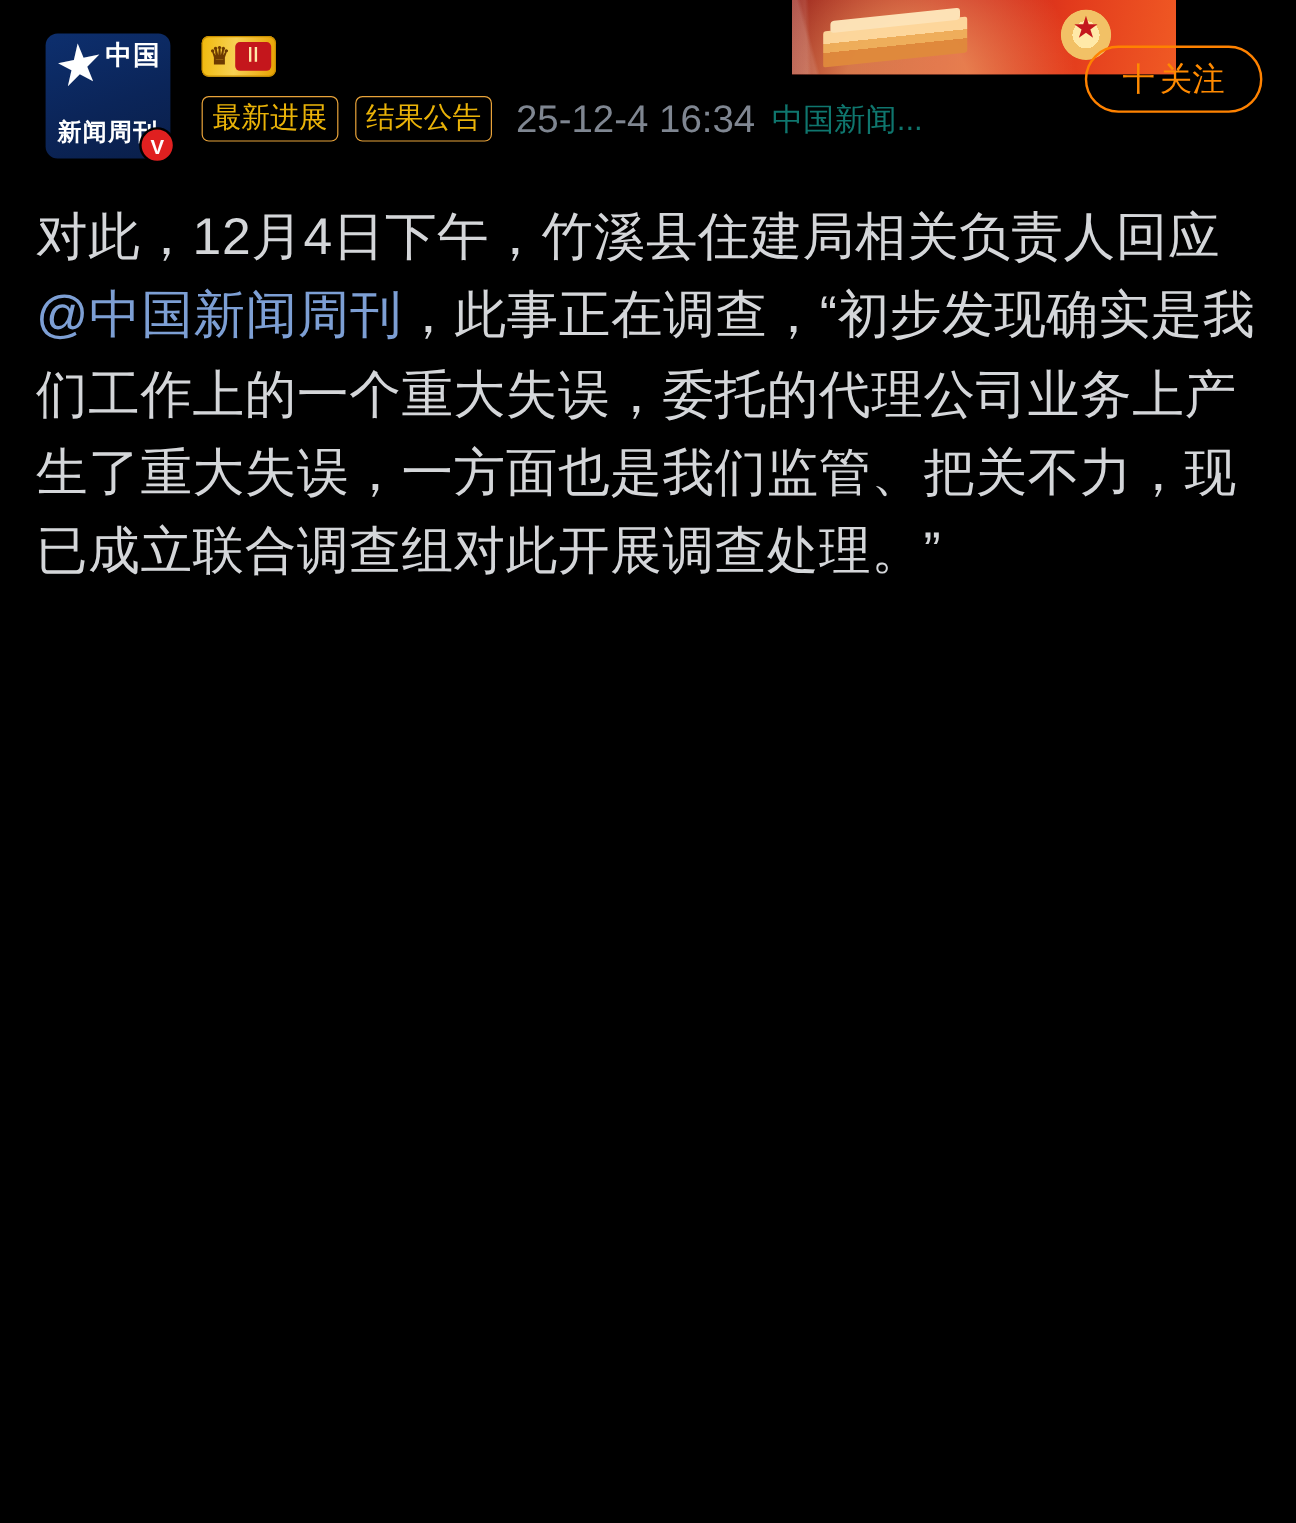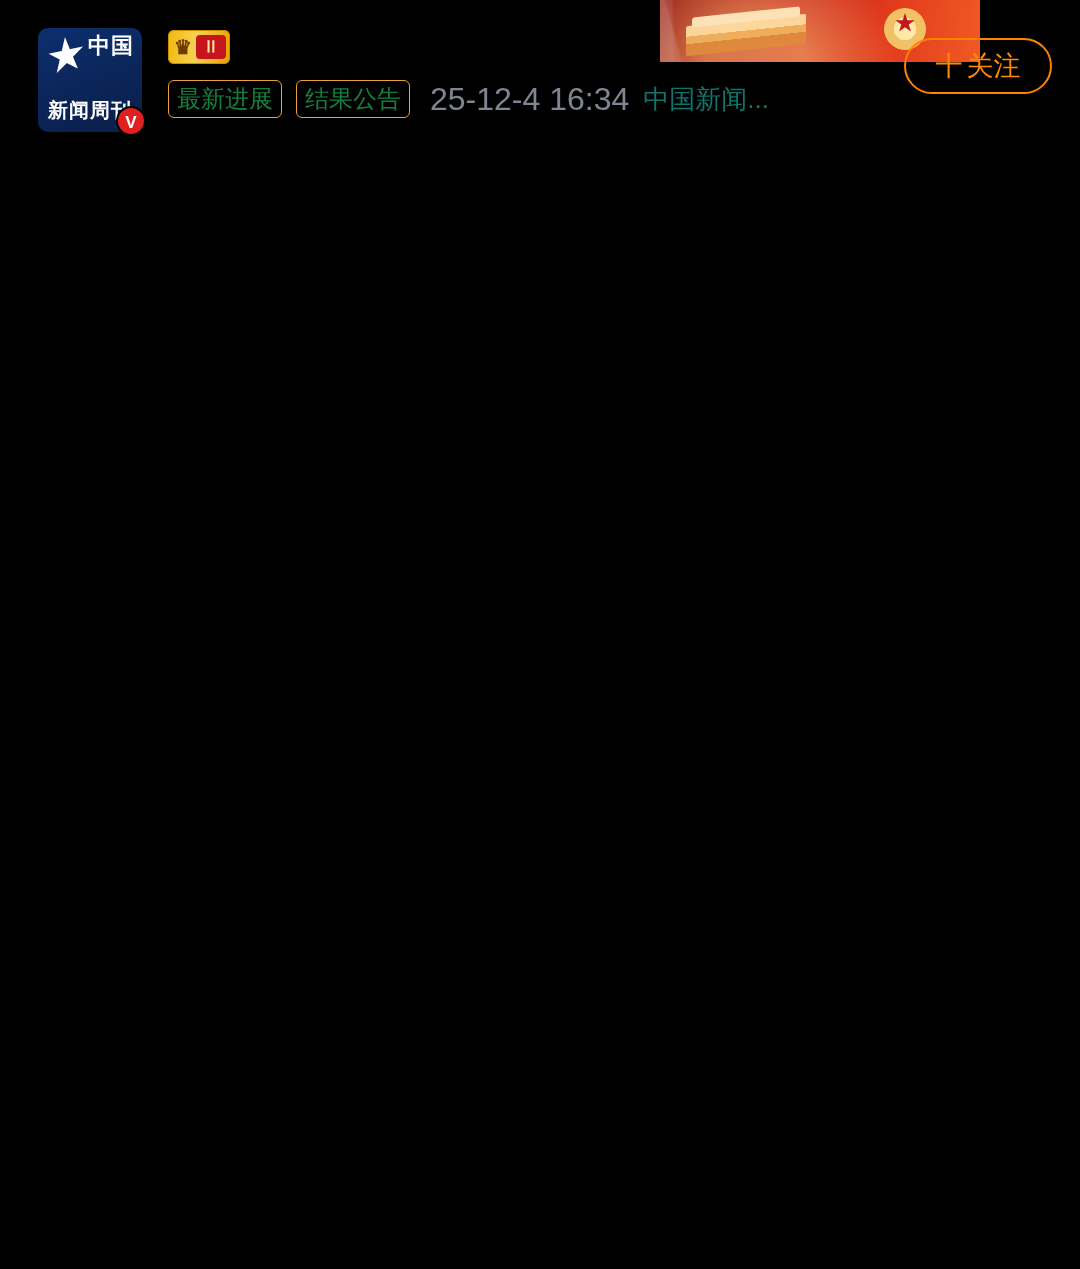--- a/index.html
+++ b/index.html
@@ -190,21 +190,21 @@
   .tag-row {
     display: flex;
     align-items: center;
     gap: 14px;
     margin-top: 16px;
     font-size: 25px;
     white-space: nowrap;
   }
   .tag {
     border: 1px solid #e8a33a;
-    color: #15803d;
+    color: #eab308;
     border-radius: 6px;
     padding: 3px 8px;
     font-size: 24px;
     line-height: 1.25;
   }
   .time {
     color: #7f8691;
     font-size: 32px;
     margin-left: 6px;
   }
@@ -282,13 +282,14 @@
   </div>
 
   <div class="follow-btn">
     <span class="plus">十</span>
     <span>关注</span>
   </div>
 </div>
 
 <div class="post">
 
+  <p><span>对此，12月4日下午，竹溪县住建局相关负责人回应</span><span class="mention">@中国新闻周刊</span><span>，此事正在调查，“初步发现确实是我们工作上的一个重大失误，委托的代理公司业务上产生了重大失误，一方面也是我们监管、把关不力，现已成立联合调查组对此开展调查处理。”</span></p>
 </div>
 
 </body></html>

